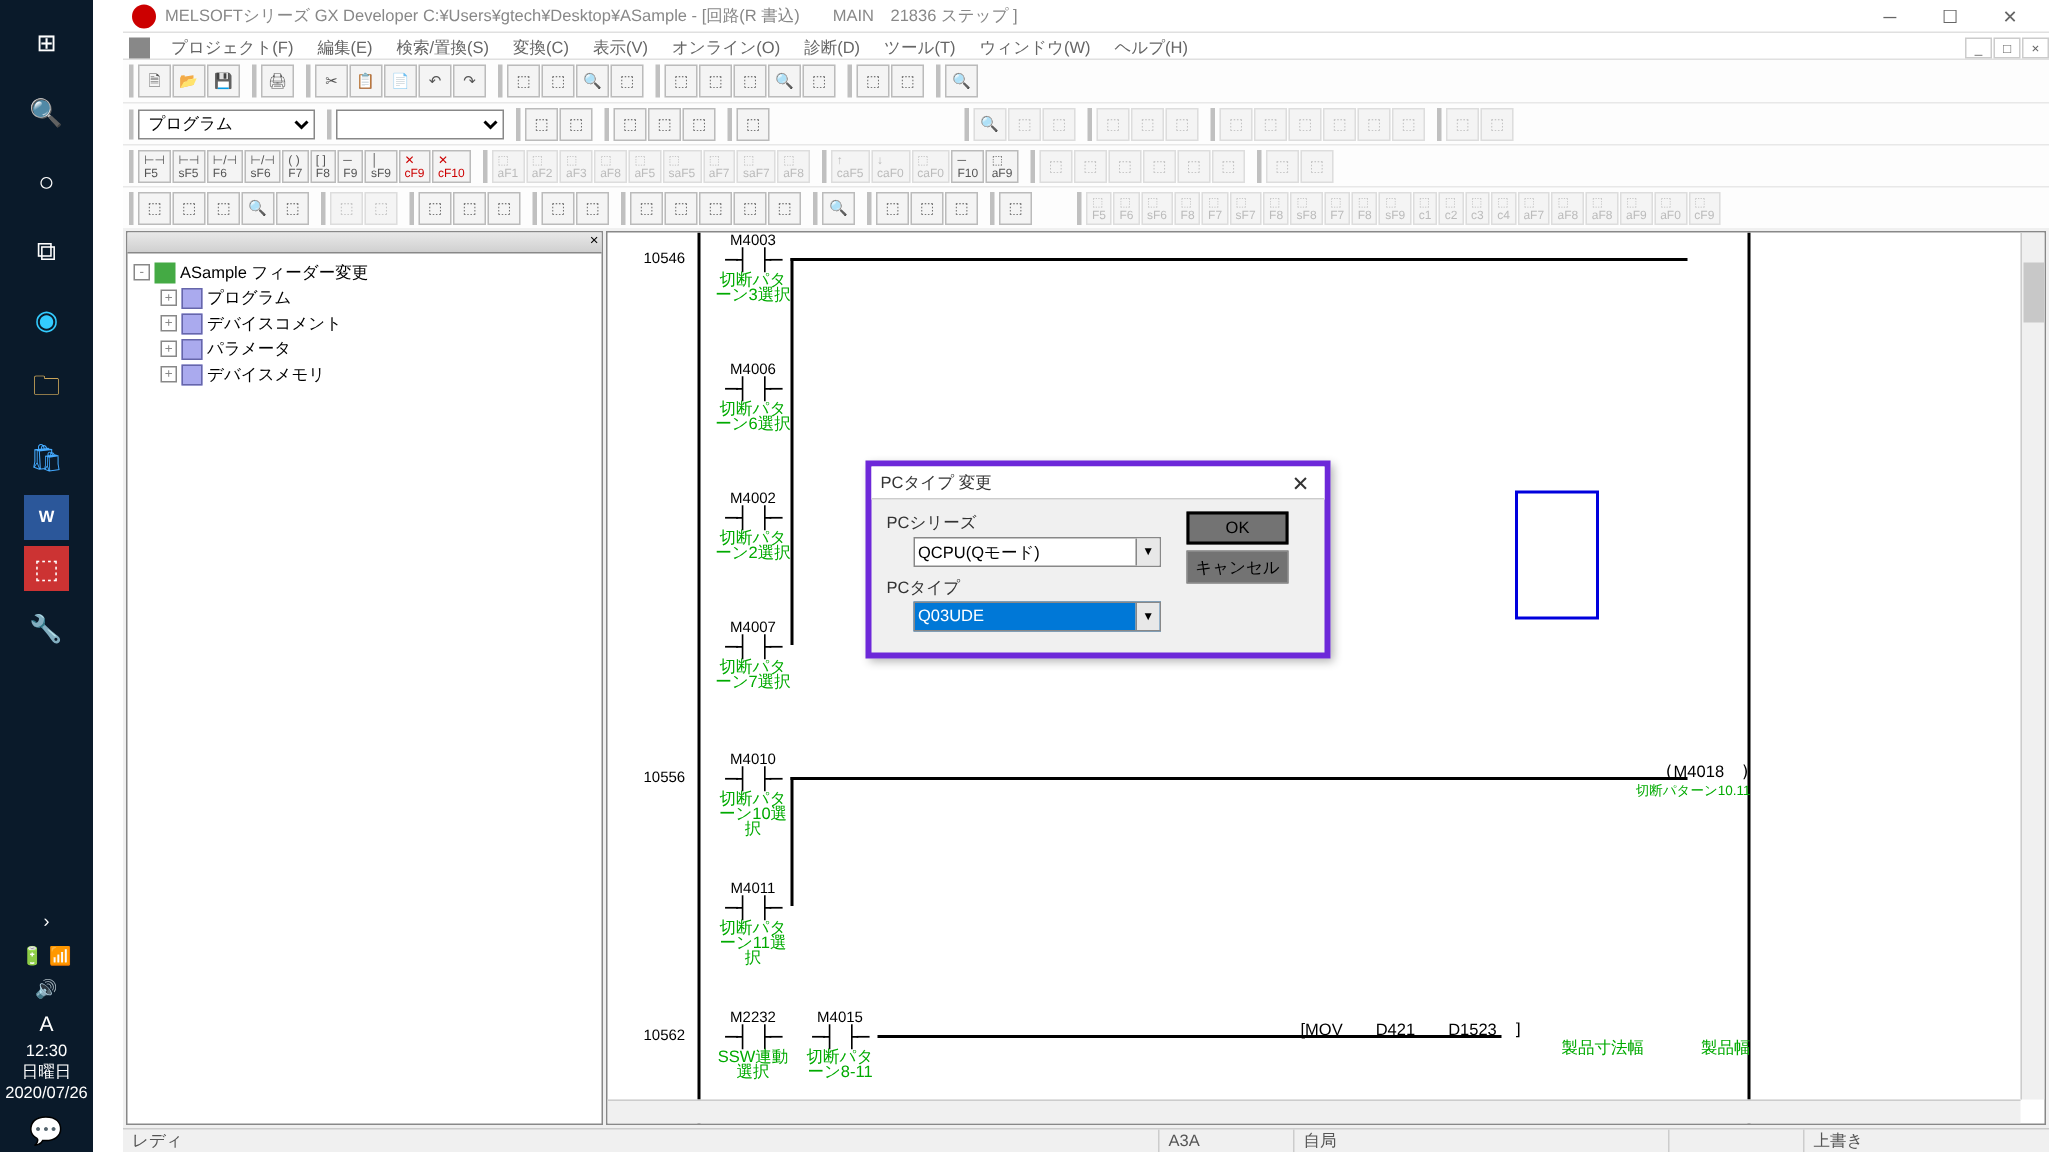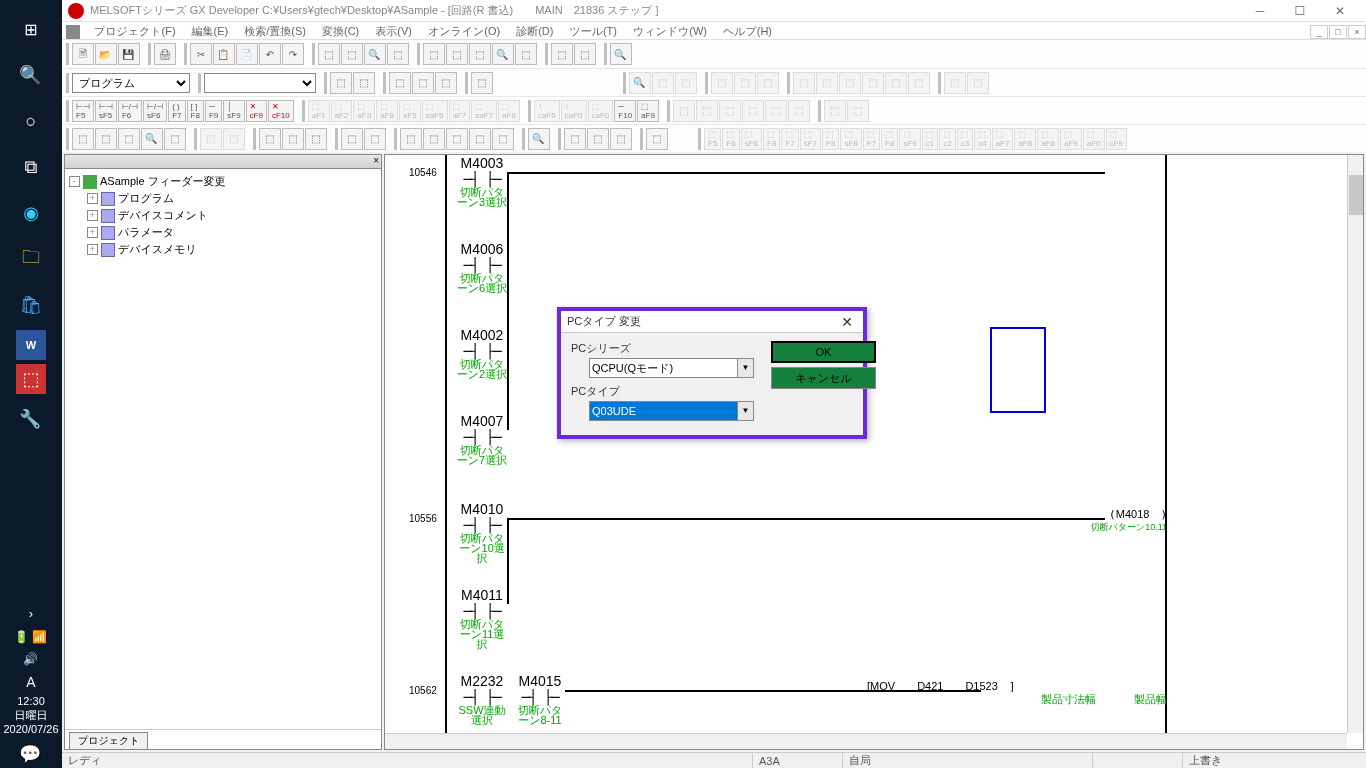--- a/index.html
+++ b/index.html
@@ -7,21 +7,21 @@
 
 
 .taskbar { position:absolute; left:0; top:0; width:62px; height:768px; background:#0a1a2a; display:flex; flex-direction:column; align-items:center; padding-top:6px; }
 .taskbar .ticon { width:42px; height:42px; margin:2px 0; display:flex; align-items:center; justify-content:center; color:#fff; font-size:18px; cursor:pointer; }
 .taskbar .ticon.win { font-size:16px; }
 .taskbar .spacer { flex:1; }
 .taskbar .clock { color:#fff; text-align:center; font-size:10px; line-height:14px; margin-bottom:4px; }
 .taskbar .tray { color:#fff; font-size:12px; margin:4px 0; }
 
 
-.app { position:absolute; left:62px; top:0; right:0; bottom:0; background:#fff; display:flex; flex-direction:column; }
+.app { position:absolute; left:62px; top:0; right:0; bottom:0; background:#fff; display:flex; flex-direction:column;padding-left:20px; }
 .titlebar { height:22px; background:#fff; display:flex; align-items:center; padding:0 6px; color:#888; border-bottom:1px solid #e0e0e0;}
 .titlebar .appicon { width:16px; height:16px; background:#c00; border-radius:50%; margin-right:6px; }
 .titlebar .ttl { flex:1; font-size:11px; }
 .titlebar .winbtn { width:40px; height:20px; display:flex; align-items:center; justify-content:center; color:#666; font-size:12px; cursor:pointer;}
 
 
 .menubar { height:18px; display:flex; align-items:flex-end; padding:0 4px; color:#666; border-bottom:1px solid #e0e0e0; position:relative;}
 .menubar .micon { width:14px; height:14px; background:#888; margin-right:6px; }
 .menubar span.mi { margin:0 8px; cursor:pointer; }
 .menubar .mdiarr { position:absolute; right:0; display:flex; }
@@ -53,41 +53,41 @@
 
 
 .ladder { flex:1; background:#fff; border:1px solid #888; margin:2px 2px 2px 0; position:relative; overflow:hidden;}
 .ladder .vscroll { position:absolute; right:0; top:0; bottom:16px; width:16px; background:#f0f0f0; border-left:1px solid #ccc;}
 .ladder .vscroll .thumb { width:14px; height:40px; background:#c8c8c8; margin:20px 1px;}
 .ladder .hscroll { position:absolute; left:0; right:16px; bottom:0; height:16px; background:#f0f0f0; border-top:1px solid #ccc;}
 .stepno { position:absolute; left:0; font-size:10px; color:#000;}
 .busL { position:absolute; left:60px; top:0; bottom:0; width:2px; background:#000;}
 .busR { position:absolute; right:196px; top:0; bottom:0; width:2px; background:#000;}
 .contact { position:absolute; width:54px; text-align:center;}
-.contact .dev { font-size:14px; color:#000;}
+.contact .dev { font-size:10px; color:#000;}
 .contact .sym { font-family:monospace; font-size:14px; letter-spacing:-1px;}
 .contact .cmt { font-size:11px; color:#0a0; line-height:10px;}
 .hline { position:absolute; height:2px; background:#000;}
 .coil { position:absolute; right:196px; width:180px; text-align:right;}
 .coil .dev { font-size:10px;}
 .coil .cmt { font-size:9px; color:#0a0; line-height:10px;}
 .selbox { position:absolute; border:2px solid #00d; }
 
 
 .dlg { position:absolute; background:#f0f0f0; border:4px solid #6d28d9; box-shadow:2px 2px 6px rgba(0,0,0,.3);}
 .dlg .dtitle { height:22px; background:#fff; display:flex; align-items:center; padding:0 6px; border-bottom:1px solid #ccc; color:#333;}
 .dlg .dtitle .dx { margin-left:auto; font-size:14px; cursor:pointer; width:20px; text-align:center;}
 .dlg .dbody { padding:8px 10px; display:flex; }
 .dlg .fcol { flex:1; }
 .dlg .bcol { width:90px; padding-left:8px;}
 .dlg label { display:block; font-size:11px; color:#333; margin-bottom:2px;}
 .dlg .dsel { width:165px; height:20px; border:1px solid #888; background:#fff; display:flex; align-items:center; padding:0 2px; margin:0 0 6px 18px; position:relative;}
 .dlg .dsel .arr { position:absolute; right:0; top:0; width:16px; height:18px; background:#e8e8e8; border-left:1px solid #888; text-align:center; font-size:8px; line-height:18px;}
 .dlg .dsel.hl { background:#0078d7; color:#fff;}
-.dlg .dbtn { width:105px; height:22px; border:1px solid #888; background:#15803d; margin-bottom:4px; cursor:pointer; font-size:11px;}
+.dlg .dbtn { width:68px; height:22px; border:1px solid #888; background:#737373; margin-bottom:4px; cursor:pointer; font-size:11px;}
 .dlg .dbtn.def { border:2px solid #000; font-weight:normal;}
 
 
 .statusbar { height:16px; background:#f0f0f0; border-top:1px solid #ccc; display:flex; align-items:center; font-size:10px; color:#555;}
 .statusbar .cell { border-left:1px solid #ccc; padding:0 6px; height:100%; display:flex; align-items:center;}
 </style>
 </head>
 <body>
 
 <div class="taskbar">
@@ -360,21 +360,20 @@
             <span class="exp">+</span>
             <span class="nic"></span>
             <span>パラメータ</span>
           </div>
         <div class="tnode child">
             <span class="exp">+</span>
             <span class="nic"></span>
             <span>デバイスメモリ</span>
           </div>
       </div>
-      <div class="tfoot"><span class="tab">プロジェクト</span></div>
     </div>
 
     <div class="ladder">
       <div class="busL" style="top:0;bottom:0"></div>
       <div class="busR" style="top:0;bottom:0"></div>
 
       <div class="stepno" style="top:12px;left:24px">10546</div>
       <div class="contact" style="left:70px;top:0">
         <div class="dev">M4003</div>
           <div class="sym">─┤ ├─</div>

